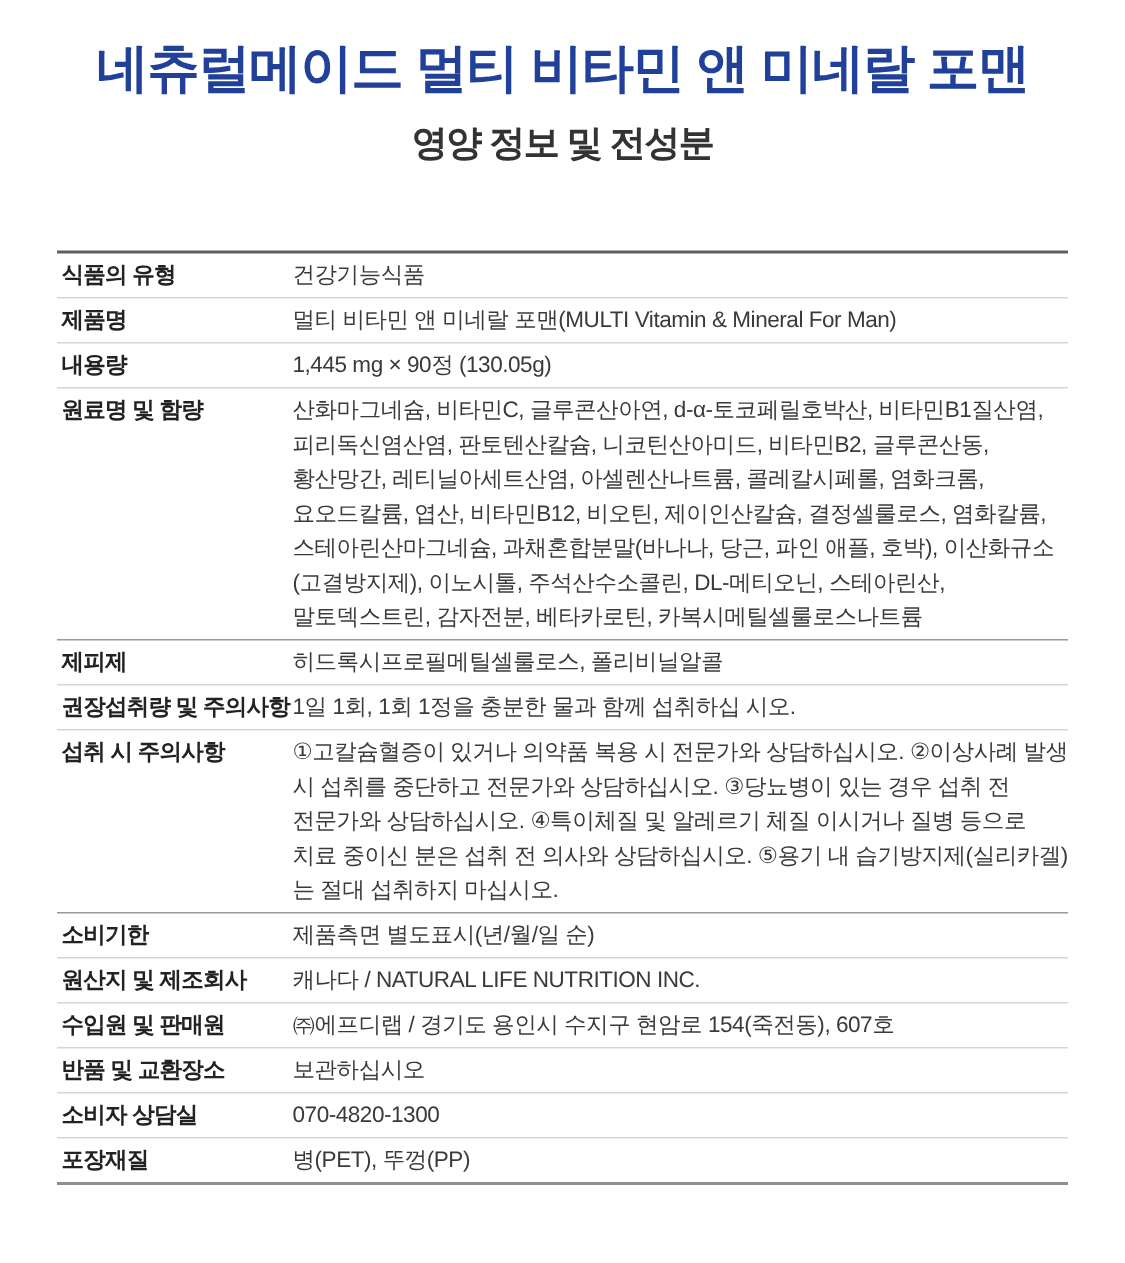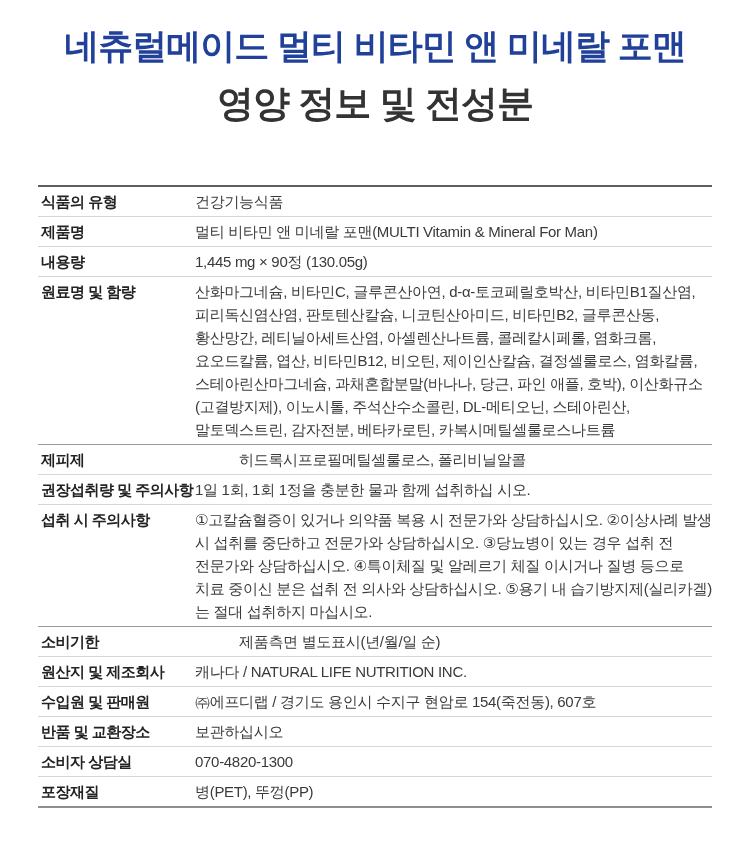--- a/index.html
+++ b/index.html
@@ -19,37 +19,37 @@
   .header { text-align: center; padding-top: 27px; }
   .page-title {
     font-size: 35px;
     font-weight: 800;
     color: #21409a;
     letter-spacing: -1px;
     line-height: 1.1;
   }
   .page-subtitle {
     margin-top: 13px;
-    font-size: 37px;
+    font-size: 24px;
     font-weight: 700;
     color: #333333;
     letter-spacing: -1px;
   }
   .info-table {
     margin: 56px 38px 0 38px;
     border-top: 2px solid #5f5f5f;
     border-bottom: 2px solid #8f8f8f;
   }
   .row {
     display: flex;
     border-top: 1px solid #d6d6d6;
     padding: 3px 0;
   }
   .row:first-child { border-top: none; }
-  .row.strong { border-top: 1px solid #9a9a9a; gap: 44px; }
+  .row.strong { border-top: 1px solid #9a9a9a; }
   .cell-label {
     width: 157px;
     flex: 0 0 157px;
     padding-left: 3px;
     font-size: 15px;
     font-weight: 700;
     color: #222222;
     line-height: 23px;
     letter-spacing: -0.5px;
   }

